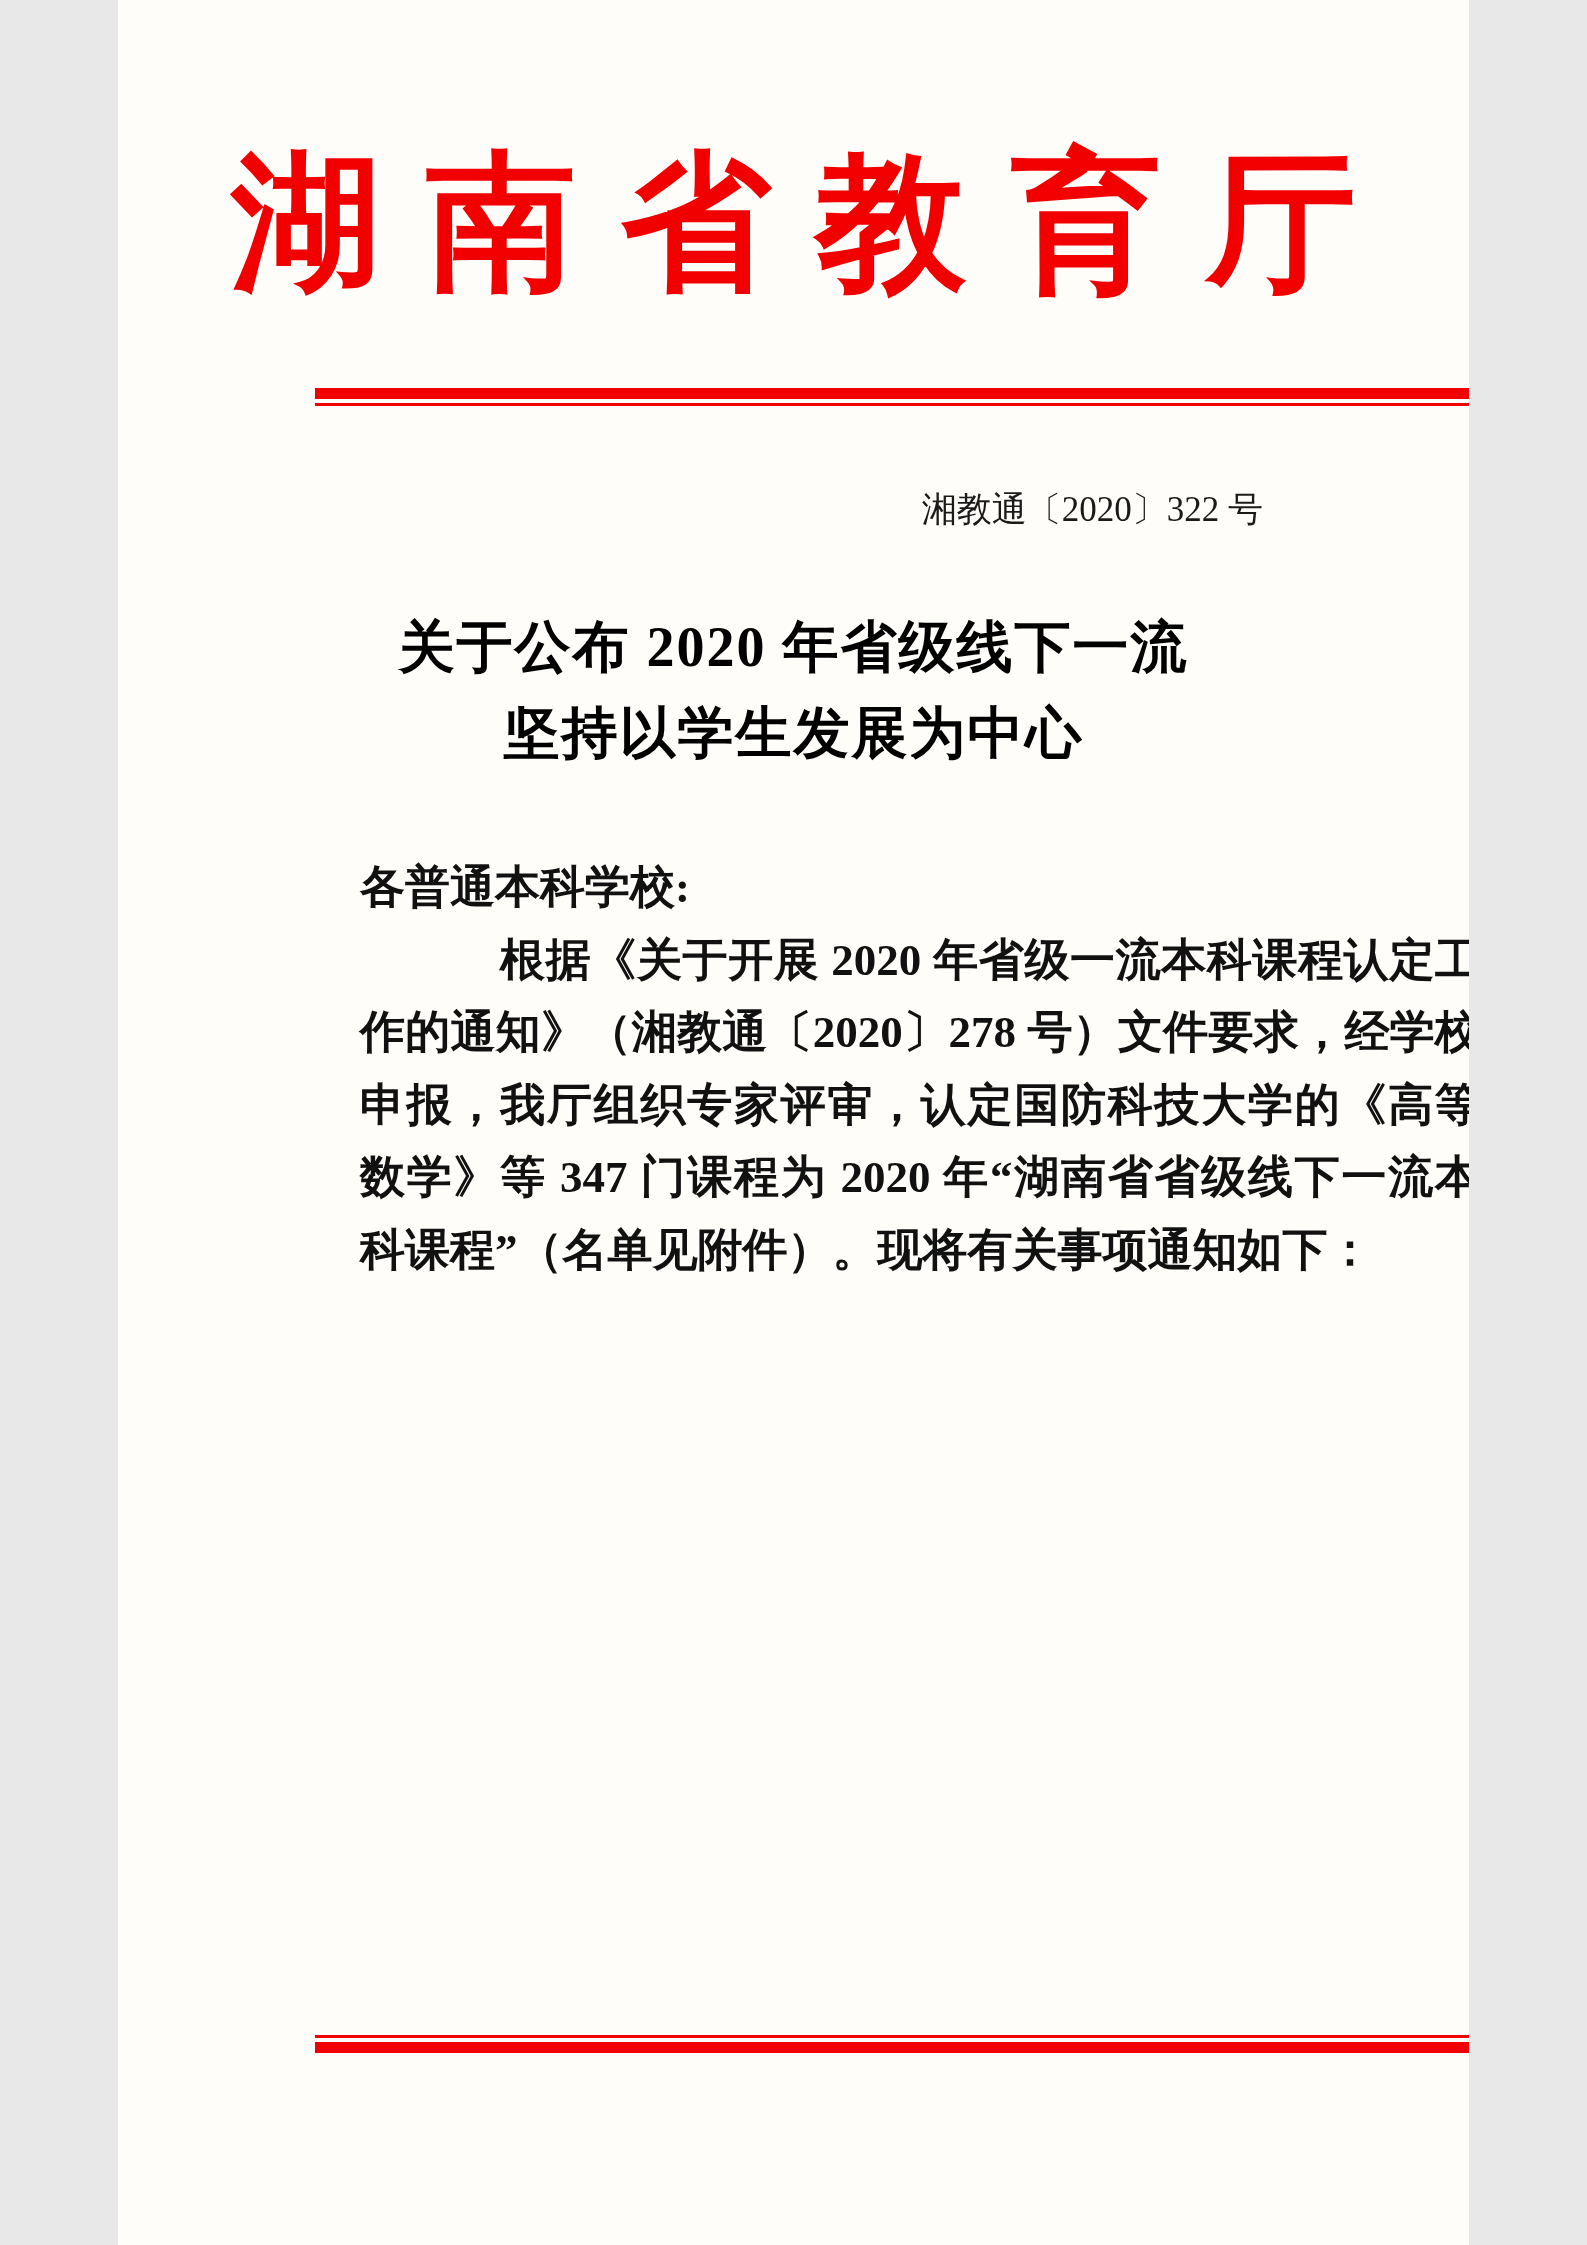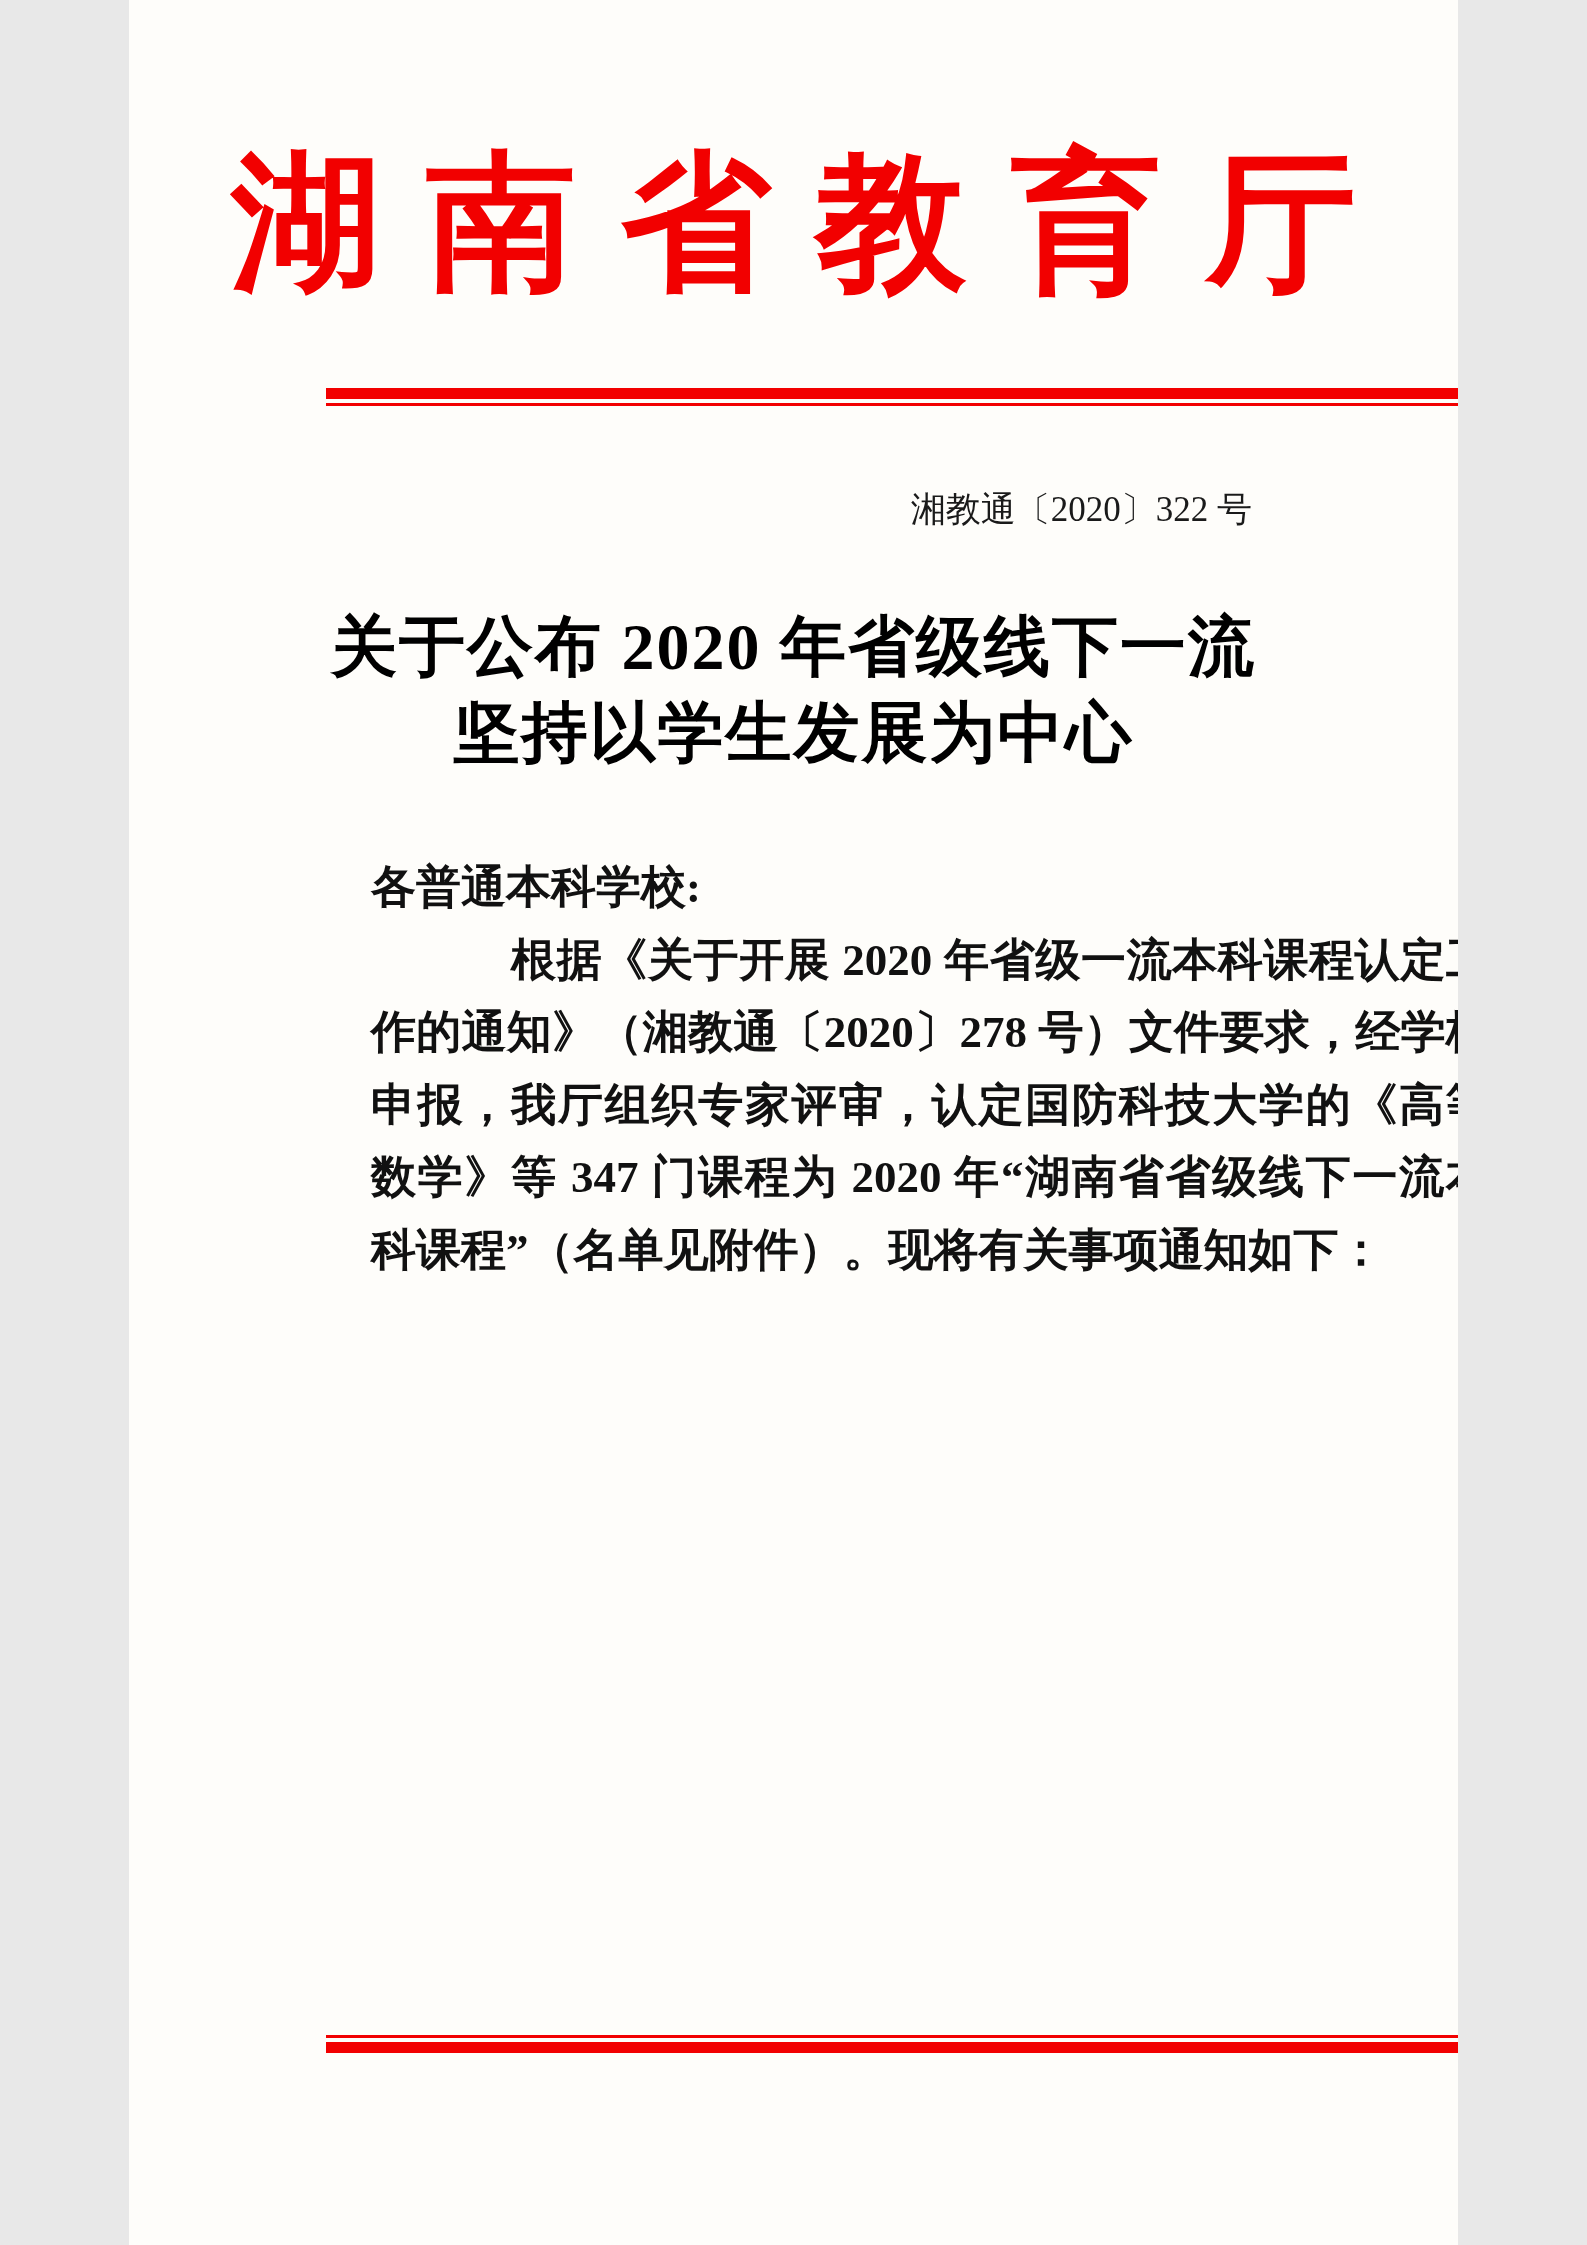--- a/index.html
+++ b/index.html
@@ -8,20 +8,21 @@
     background: #e8e8e8;
   }
   .page {
     position: relative;
     width: 1329px;
     height: 2245px;
     margin: 0 auto;
     background: var(--page_bg, #fefdfa);
     overflow: hidden;
     font-family: "Liberation Serif", "DejaVu Serif", serif;
+    padding-left: 22px;
   }
 
   
   .agency-header {
     position: absolute;
     top: 128px;
     left: 0;
     width: 100%;
     text-align: center;
     font-size: 150px;
@@ -53,21 +54,21 @@
     color: #1a1a1a;
     white-space: nowrap;
   }
 
   .notice-title {
     position: absolute;
     top: 604px;
     left: 0;
     width: 100%;
     text-align: center;
-    font-size: 66px;
+    font-size: 56px;
     line-height: 86px;
     font-weight: bold;
     color: #000;
     letter-spacing: 2px;
   }
 
   .document-body {
     position: absolute;
     top: 851px;
     left: 242px;

